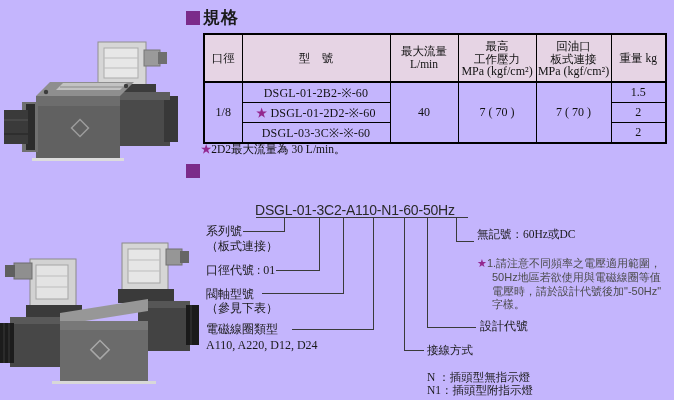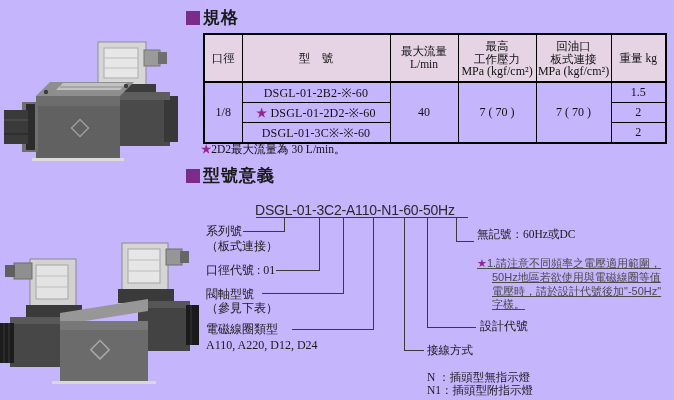--- a/index.html
+++ b/index.html
@@ -25,21 +25,21 @@
   .footnote{position:absolute;left:201px;top:142px;font-size:11.5px;color:#111;}
   
   .code{position:absolute;left:255px;top:202px;width:220px;
         font-family:"Liberation Sans","DejaVu Sans",sans-serif;
         font-size:14px;letter-spacing:-.2px;color:#2a2a2a;white-space:nowrap;}
   .vl{position:absolute;width:1px;background:#3a3a3a;}
   .hl{position:absolute;height:1px;background:#3a3a3a;}
   .lbl{position:absolute;font-size:12px;line-height:13px;color:#1a1a1a;white-space:nowrap;}
   .lbl-sm{font-size:11.5px;}
   .note{position:absolute;font-family:"Liberation Sans","DejaVu Sans",sans-serif;
-        font-size:11px;line-height:12px;color:#4b4b4b;white-space:nowrap;text-decoration:underline;}
+        font-size:11px;line-height:12px;color:#4b4b4b;white-space:nowrap;}
 </style>
 </head>
 <body>
 
 <div class="page">
 
   <svg class="abs" style="left:2px;top:24px" width="180" height="146" viewBox="0 0 180 146">
 
     <rect x="96" y="18" width="48" height="44" fill="#d6d6d6" stroke="#8f8f8f"></rect>
     <rect x="102" y="24" width="34" height="30" fill="#e7e7e7" stroke="#ababab"></rect>
@@ -152,33 +152,32 @@
         <td rowspan="3">40</td>
         <td rowspan="3">7 ( 70 )</td>
         <td rowspan="3">7 ( 70 )</td>
         <td>1.5</td>
       </tr>
       <tr>
         <td class="model-cell"><span class="star">★</span> <span>DSGL-01-2D2-※-60</span></td>
         <td>2</td>
       </tr>
       <tr>
-        <td class="model-cell"><span class="star"></span><span>DSGL-01-3C※-※-60</span></td>
+        <td class="model-cell"><span class="star"></span><span>DSGL-03-3C※-※-60</span></td>
         <td>2</td>
       </tr>
     </tbody>
   </table>
 
   <div class="footnote">
     <span class="star">★</span><span>2D2最大流量為 30 L/min。</span>
   </div>
 
   <div class="sec-title" style="left:186px;top:164px">
     <span class="sec-sq"></span>
-    <span>型號意義</span>
   </div>
 
   <div class="code">DSGL-01-3C2-A110-N1-60-50Hz</div>
 
   <div class="hl" style="left:256px;top:217px;width:212px"></div>
   <div class="vl" style="left:284px;top:217px;height:14px"></div>
   <div class="hl" style="left:243px;top:231px;width:42px"></div>
   <div class="vl" style="left:319px;top:217px;height:53px"></div>
   <div class="hl" style="left:276px;top:270px;width:44px"></div>
   <div class="vl" style="left:343px;top:217px;height:76px"></div>

